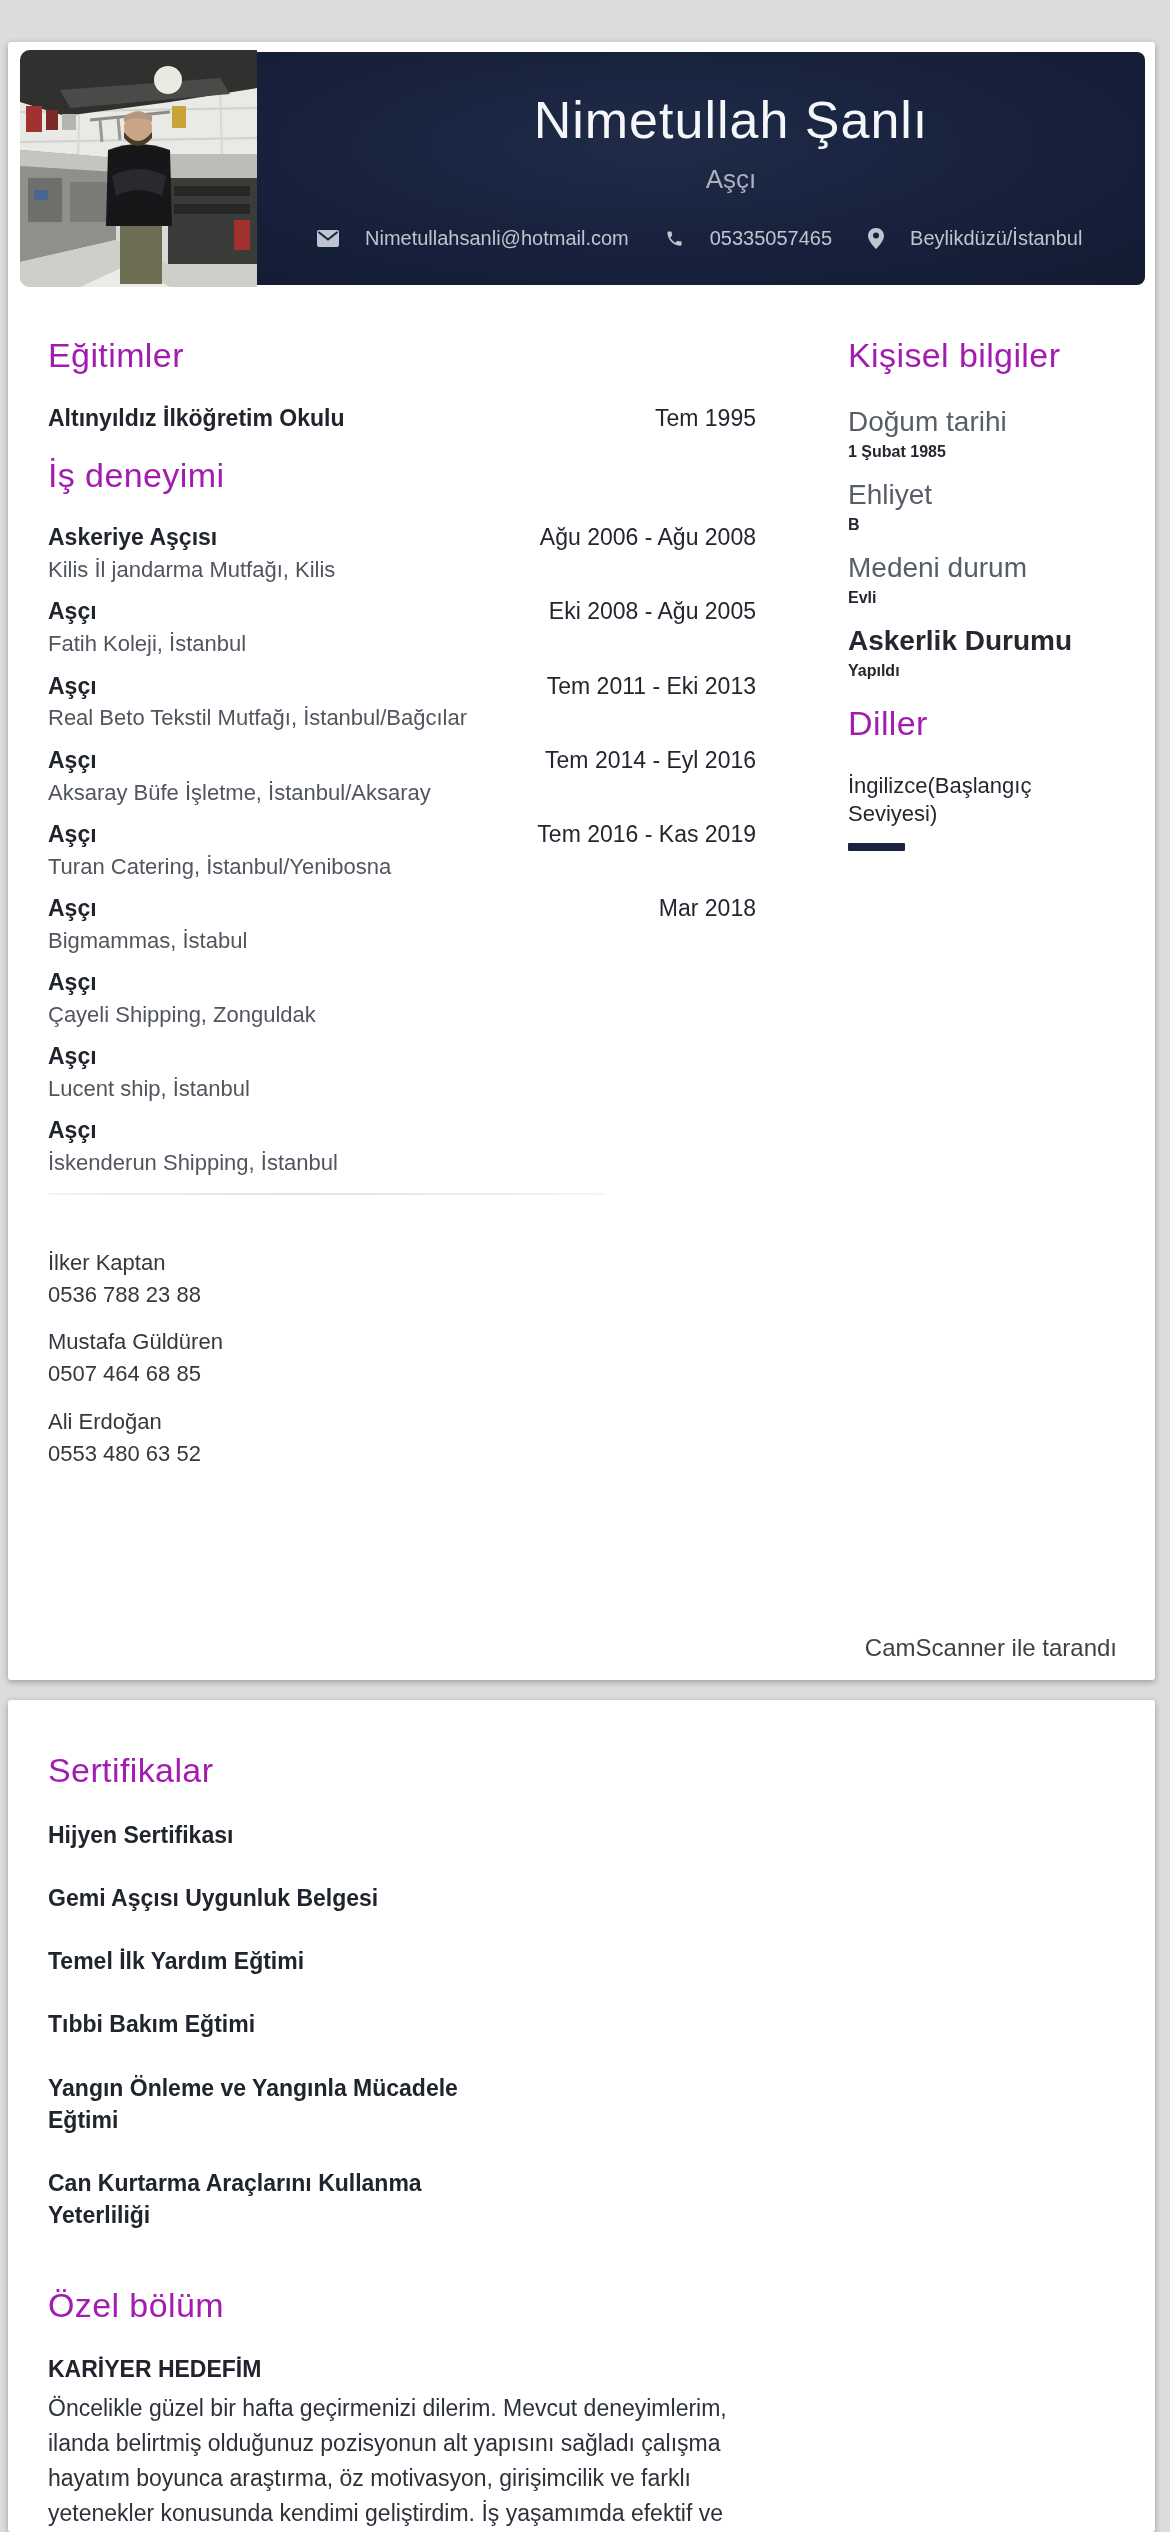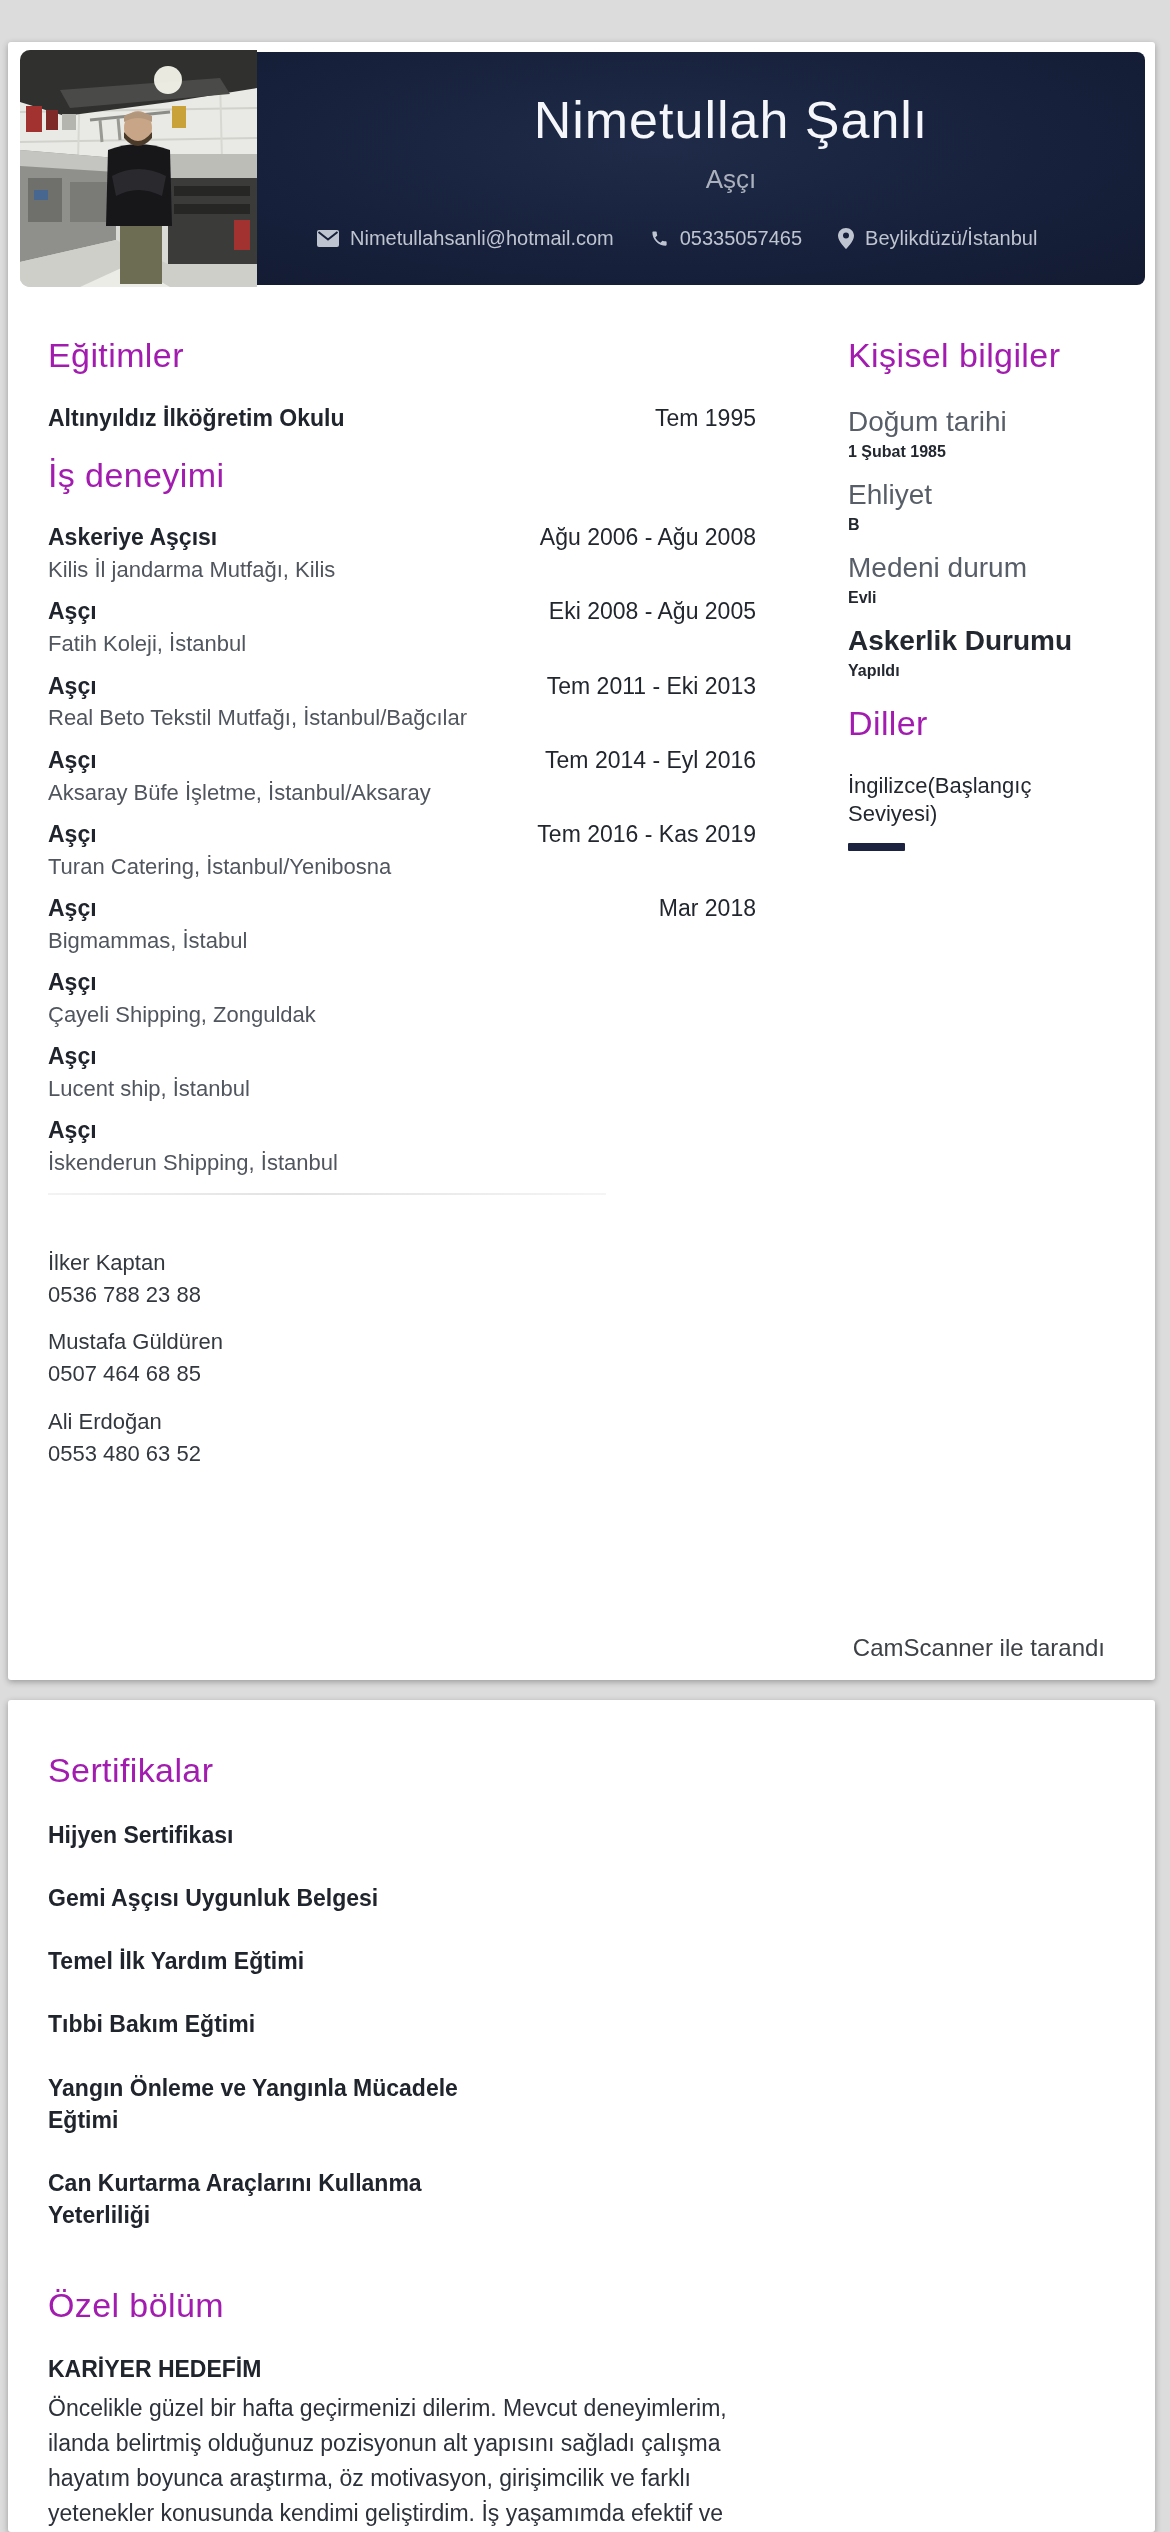--- a/index.html
+++ b/index.html
@@ -32,21 +32,21 @@
   .navy-panel {
     flex: 1; height: 233px; margin-top: 2px;
     background: radial-gradient(ellipse at 45% 40%, #1f2b48 0%, #17213c 55%, #121b31 100%);
     border-radius: 0 8px 8px 0;
     color: #ffffff;
     padding: 38px 0 0 60px;
   }
   .cv-name { font-size: 52px; font-weight: 400; letter-spacing: 1px; color: #f4f6f9; }
   .cv-title { font-size: 26px; font-weight: 400; color: #aab1bd; margin-top: 14px; }
   .contact-row { display: flex; align-items: center; margin-top: 32px; color: #bfc5d0; font-size: 20px; }
-  .contact-item { display: flex; align-items: center; margin-right: 36px; }
+  .contact-item { display: flex; align-items: center; margin-right: 36px; gap: 15px; }
   .contact-item svg { margin-right: 11px; flex: none; }
 
   
   .cols { display: flex; padding: 48px 34px 0 40px; }
   .col-left { width: 708px; flex: none; }
   .col-right { flex: 1; padding-left: 92px; }
 
   h2.section-h {
     font-size: 34px; font-weight: 400; color: #a21caf;
     letter-spacing: 0.4px; line-height: 1.2; margin-bottom: 28px;
@@ -68,21 +68,21 @@
 
   .kv { margin-bottom: 15px; }
   .kv-label { font-size: 28px; color: #585e68; line-height: 1.32; }
   .kv-label.bold { font-weight: 700; color: #23272f; }
   .kv-value { font-size: 16px; color: #23272f; line-height: 1.32; font-weight: bold; }
 
   .lang-name { font-size: 22px; color: #23272f; line-height: 1.3; }
   .lang-bar { height: 8px; background: #1b2340; margin-top: 14px; border-radius: 1px; }
 
   .camscanner {
-    position: absolute; right: 50px; bottom: 18px;
+    position: absolute; right: 38px; bottom: 18px;
     font-size: 24px; color: #3e4146;
   }
 
   
   .p2-inner { padding: 50px 40px 0 40px; }
   .cert-item {
     font-size: 23px; font-weight: 700; color: #20242c;
     line-height: 1.4; margin-bottom: 31px; max-width: 470px;
   }
   .special-h { margin-top: 54px; margin-bottom: 32px; }

